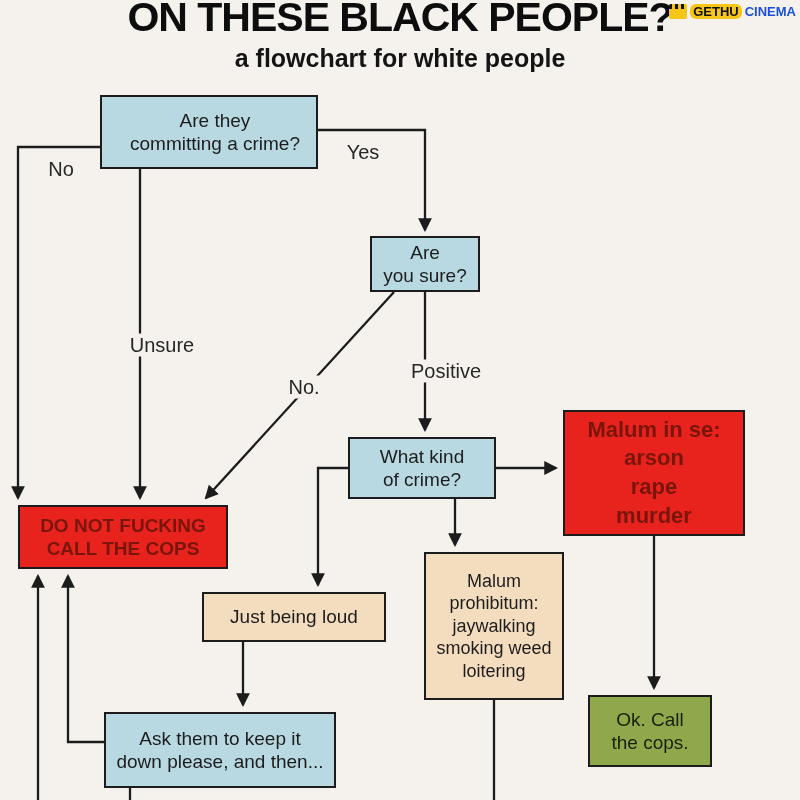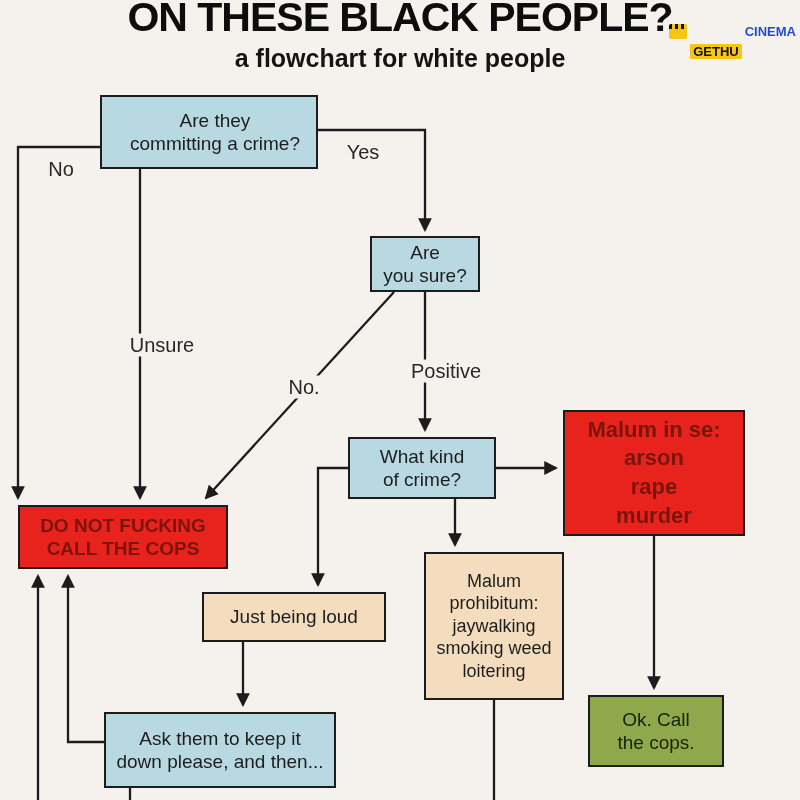--- a/index.html
+++ b/index.html
@@ -26,21 +26,21 @@
     font-size:13px; font-weight:700;
   }
   .clapper {
     width:18px; height:15px; background:#f5c518; border-radius:2px; position:relative; display:inline-block;
   }
   .clapper::before {
     content:""; position:absolute; left:0; top:0; width:100%; height:5px;
     background: repeating-linear-gradient(90deg,#111 0 3px,#f5c518 3px 6px);
     border-radius:2px 2px 0 0;
   }
-  .wm-top { background:#f5c518; color:#111; padding:0 3px; border-radius:1px;margin-top:40px; }
+  .wm-top { background:#f5c518; color:#111; padding:0 3px; border-radius:6px; }
   .wm-bottom { color:#1d4ed8; }
 
   .node {
     position:absolute; box-sizing:border-box; border:2px solid var(--line,#1c1c1c);
     display:flex; align-items:center; justify-content:center; text-align:center;
     font-size:19px; line-height:1.22; color:#1d1d1d;
   }
   .node-text { white-space:pre-line; }
   .blue  { background: var(--blue,  #b9d9e2); }
   .tan   { background: var(--tan,   #f4ddbf); }
@@ -121,21 +121,21 @@
   </div>
 
   <div class="node tan" style="left:424px; top:552px; width:140px; height:148px; font-size:18px; line-height:1.25;">
     <span class="node-text">Malum
 prohibitum:
 jaywalking
 smoking weed
 loitering</span>
   </div>
 
-  <div class="node green" style="left:588px; top:695px; width:136px; height:72px;">
+  <div class="node green" style="left:588px; top:695px; width:124px; height:72px;">
     <span class="node-text">Ok. Call
 the cops.</span>
   </div>
 
   <div class="node blue" style="left:104px; top:712px; width:232px; height:76px;">
     <span class="node-text">Ask them to keep it
 down please, and then...</span>
   </div>
 
   <div class="edge-label" style="left:363px; top:152px;">Yes</div>

